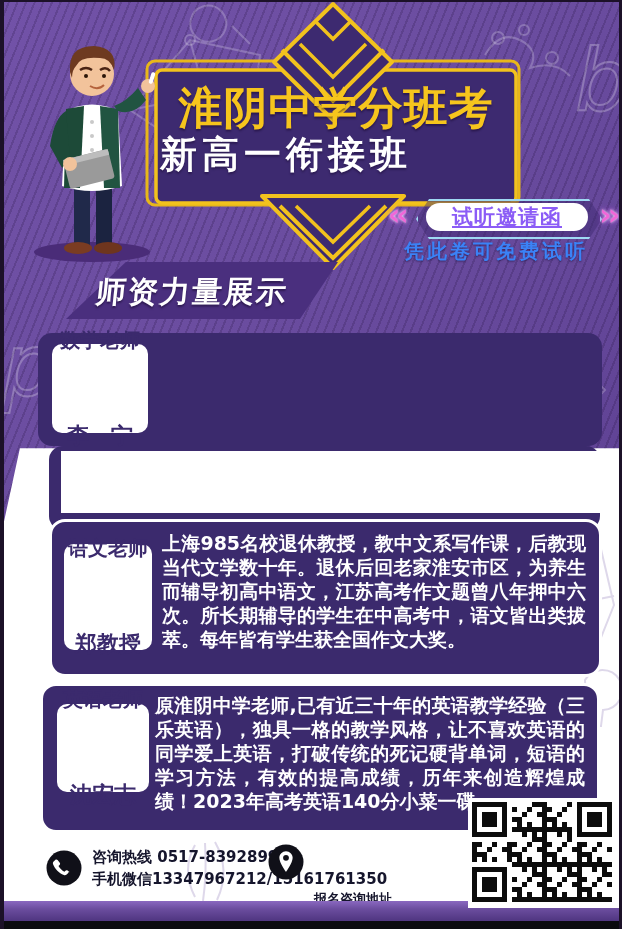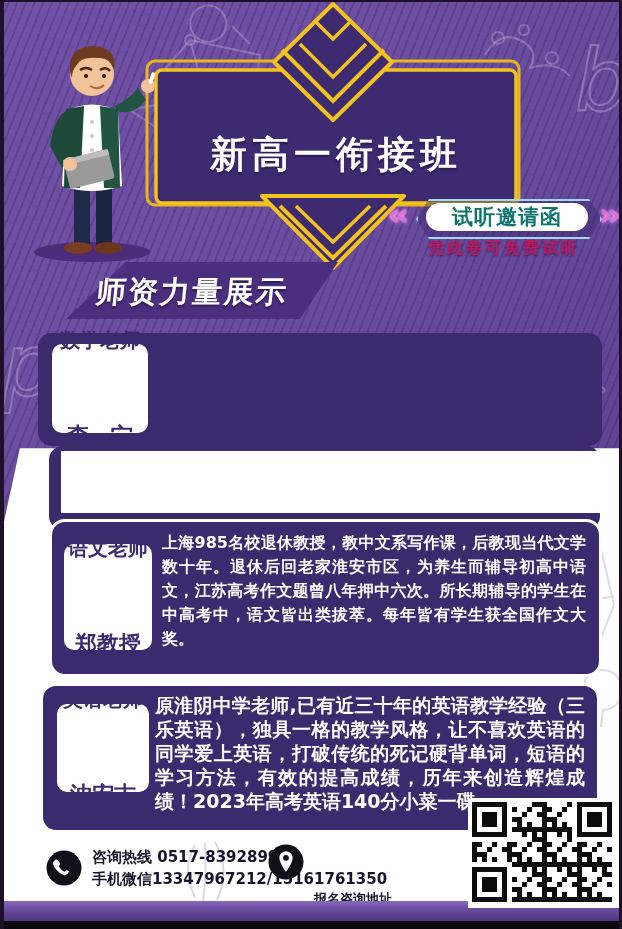--- a/index.html
+++ b/index.html
@@ -24,47 +24,47 @@
   
   .character{position:absolute;left:14px;top:36px;width:150px;height:230px;z-index:3;}
   
   .banner-svg{position:absolute;left:0;top:0;width:622px;height:290px;z-index:2;}
   .title-main{
     position:absolute;left:160px;top:86px;width:352px;z-index:4;text-align:center;
     font-size:44px;font-weight:bold;color:#f6c51d;letter-spacing:1px;line-height:1.0;
     text-shadow:0 2px 2px rgba(20,5,40,.45);white-space:nowrap;
   }
   .title-sub{
-    position:absolute;left:160px;top:136px;width:352px;z-index:4;text-align:center;
+    position:absolute;left:160px;top:136px;width:352px;z-index:4;
     font-size:37px;font-weight:bold;color:#ffffff;letter-spacing:5px;line-height:1.0;
     text-shadow:0 2px 2px rgba(20,5,40,.4);white-space:nowrap;
   }
   
   .badge{position:absolute;left:388px;top:196px;width:234px;height:66px;z-index:5;}
   .badge-frame{
     position:absolute;left:28px;top:3px;width:182px;height:36px;
     border:2px solid #9fd9f3;border-radius:6px;
     transform:perspective(60px) rotateY(0deg);
     clip-path:polygon(7% 0,93% 0,100% 50%,93% 100%,7% 100%,0 50%);
     background:rgba(60,40,110,.45);
   }
   .badge-pill{
     position:absolute;left:38px;top:7px;width:162px;height:28px;border-radius:14px;
     background:#ffffff;display:flex;align-items:center;justify-content:center;
   }
-  .badge-label{font-size:21px;font-weight:bold;color:#0f766e;letter-spacing:1px;white-space:nowrap;}
+  .badge-label{font-size:21px;font-weight:bold;color:#8b5cf6;letter-spacing:1px;white-space:nowrap;text-decoration:underline;}
   .badge-chevrons{
     position:absolute;top:-2px;font-size:30px;font-weight:bold;color:#f067d8;
     text-shadow:0 0 3px #ffffff,0 0 6px #c44df0;letter-spacing:-4px;line-height:42px;
   }
   .badge-chevrons.left{left:0px;}
   .badge-chevrons.right{right:6px;}
   .badge-sub{
-    position:absolute;left:16px;top:42px;width:200px;text-align:center;
-    font-size:16px;font-weight:bold;color:#be185d;letter-spacing:3px;white-space:nowrap;
+    position:absolute;left:8px;top:42px;width:200px;text-align:center;
+    font-size:20px;font-weight:bold;color:#3b82f6;letter-spacing:3px;white-space:nowrap;
     text-shadow:0 1px 2px rgba(20,5,40,.5);
   }
   
   .section-band{
     position:absolute;left:66px;top:262px;width:272px;height:57px;z-index:4;
     background:#4a2f7e;
     clip-path:polygon(22% 0,100% 0,86% 100%,0 100%);
   }
   .section-title{
     position:absolute;left:96px;top:272px;z-index:5;
@@ -85,21 +85,21 @@
   }
   .card-1 .label-box{left:14px;top:11px;width:96px;height:89px;}
   .card-2 .label-box{left:12px;top:22px;width:88px;height:106px;}
   .card-3 .label-box{left:14px;top:18px;width:92px;height:88px;}
   .label-subject{font-size:20px;font-weight:bold;color:#3b2a6d;white-space:nowrap;}
   .label-name{font-size:22px;font-weight:bold;color:#3b2a6d;white-space:nowrap;margin-top:45px;}
   .card-bio{
     position:absolute;color:#ffffff;font-weight:bold;text-align:justify;
   }
   .card-1 .card-bio{left:120px;top:7px;width:436px;font-size:19px;line-height:26px;}
-  .card-2 .card-bio{left:110px;top:9px;width:424px;font-size:16px;line-height:24px;}
+  .card-2 .card-bio{left:110px;top:9px;width:424px;font-size:19px;line-height:24px;}
   .card-3 .card-bio{left:112px;top:7px;width:430px;font-size:19px;line-height:24px;}
   
   .qr{position:absolute;left:468px;top:798px;width:152px;height:110px;background:#ffffff;z-index:8;
       display:flex;align-items:center;justify-content:center;}
   
   .footer{position:absolute;left:0;top:832px;width:622px;height:70px;z-index:6;}
   .contact{position:absolute;display:flex;gap:8px;align-items:flex-start;}
   .contact.phone{left:44px;top:16px;}
   .contact.addr{left:266px;top:10px;}
   .circle-icon{width:40px;height:40px;flex:0 0 auto;}
@@ -184,20 +184,21 @@
     <rect x="156" y="70" width="360" height="133" rx="6" fill="#3d2a70" stroke="#f2c21d" stroke-width="3.5"></rect>
     <path d="M333 4 L392 62 L333 120 L274 62 Z" fill="#3d2a70" stroke="#f2c21d" stroke-width="4" stroke-linejoin="round"></path>
     <path d="M282 50 L333 101 L384 50" fill="none" stroke="#f2c21d" stroke-width="4"></path>
     <path d="M300 44 L333 77 L366 44" fill="none" stroke="#f2c21d" stroke-width="3.5"></path>
     <path d="M316 22 L333 39 L350 22" fill="none" stroke="#f2c21d" stroke-width="3.5"></path>
     <path d="M262 196 L333 268 L404 196 Z" fill="#3d2a70" stroke="#f2c21d" stroke-width="4" stroke-linejoin="round"></path>
     <path d="M280 206 L333 258 L386 206" fill="none" stroke="#f2c21d" stroke-width="4"></path>
     <path d="M296 206 L333 242 L370 206" fill="none" stroke="#f2c21d" stroke-width="3.5"></path>
   </svg>
 
+  <div class="title-main">淮阴中学分班考</div>
   <div class="title-sub">新高一衔接班</div>
 
   <div class="badge">
     <div class="badge-frame"></div>
     <span class="badge-chevrons left">‹‹</span>
     <div class="badge-pill">
       <span class="badge-label">试听邀请函</span>
     </div>
     <span class="badge-chevrons right">››</span>
     <div class="badge-sub">凭此卷可免费试听</div>

